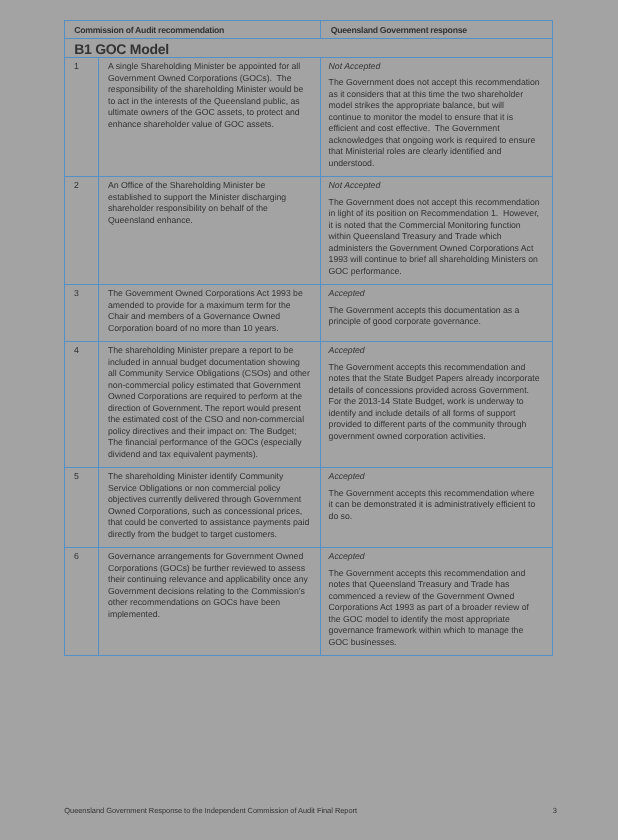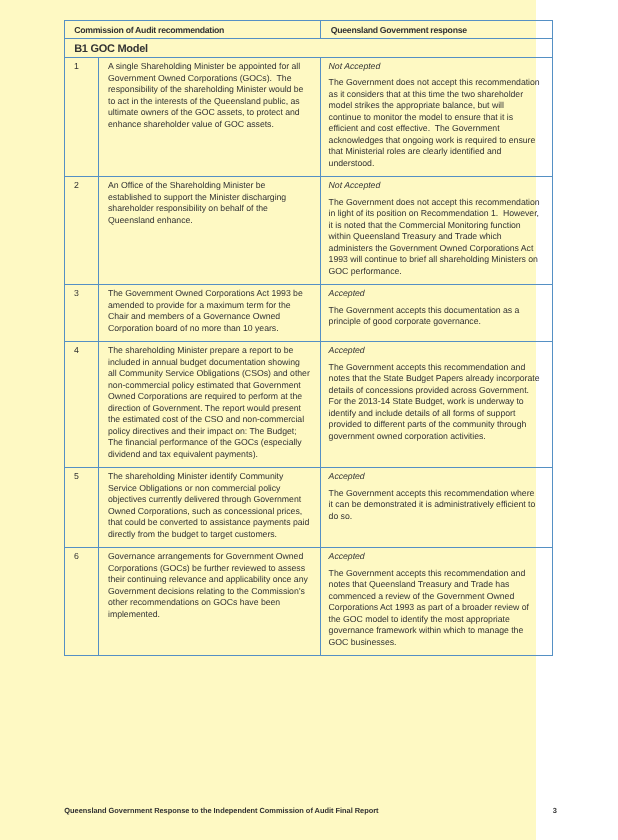--- a/index.html
+++ b/index.html
@@ -1,43 +1,43 @@
 <!DOCTYPE html>
 <html><head>
 <meta charset="utf-8">
 <title>Queensland Government Response to the Independent Commission of Audit Final Report</title>
 <style>
   html, body { margin:0; padding:0; width:618px; height:840px; background:#ffffff; overflow:hidden; }
   body { font-family:"Liberation Sans", sans-serif; color:#333333;
     -webkit-font-smoothing:antialiased; text-rendering:geometricPrecision; }
-  .page { position:relative; width:536px; height:840px; background:#fef9c3; }
+  .page { position:relative; width:618px; height:840px; background:#a3a3a3; }
   table.doc-table {
     position:absolute; left:64px; top:20px; width:489px;
     border-collapse:collapse; table-layout:fixed;
   }
   table.doc-table td {
     border:1px solid #5590c4; vertical-align:top; font-weight:normal; text-align:left; padding:0;
   }
   .col-num { width:34px; }
   .col-rec { width:222px; }
   .col-resp { width:232px; }
   .cellpad { padding:3.3px 8px 6.72px 9px; }
   .cellpad.c3 { padding-left:7.6px; }
   .hdrpad { padding:4.1px 8px 1.85px 9.2px; }
   .hdrpad.c3 { padding-left:9.8px; }
   .hdr-cell { font-size:8.7px; font-weight:bold; line-height:11.5px; letter-spacing:-0.28px; }
-  .section-cell { font-size:11px; font-weight:bold; line-height:11.5px; letter-spacing:-0.28px; }
+  .section-cell { font-size:14px; font-weight:bold; line-height:11.5px; letter-spacing:-0.28px; }
   .ln { font-size:8.72px; line-height:11.5px; letter-spacing:-0.035px; white-space:pre; }
   .num { font-size:8.72px; line-height:11.5px; }
   .status { font-style:italic; }
   .gap { height:4.8px; }
   .footer {
     position:absolute; left:64.3px; top:805px; width:492.5px;
     display:flex; justify-content:space-between; align-items:baseline;
-    font-size:7.45px; font-weight:bold; color:#333333; letter-spacing:-0.03px; line-height:11.5px;
+    font-size:7.45px; font-weight:normal; color:#333333; letter-spacing:-0.03px; line-height:11.5px;
   }
 </style>
 </head>
 <body>
 
 <div class="page">
 
   <table class="doc-table">
     <colgroup>
         <col class="col-num">

